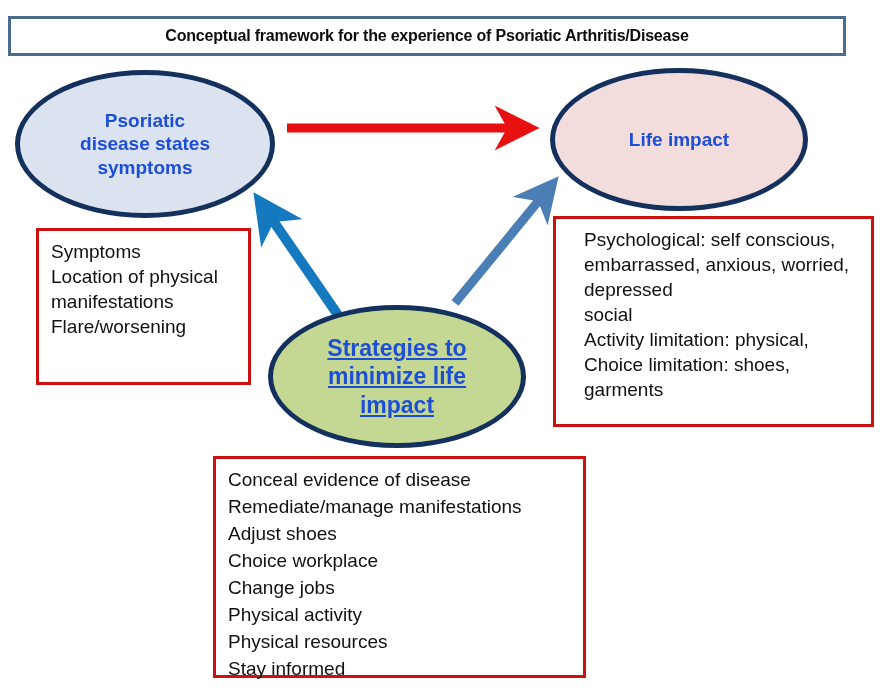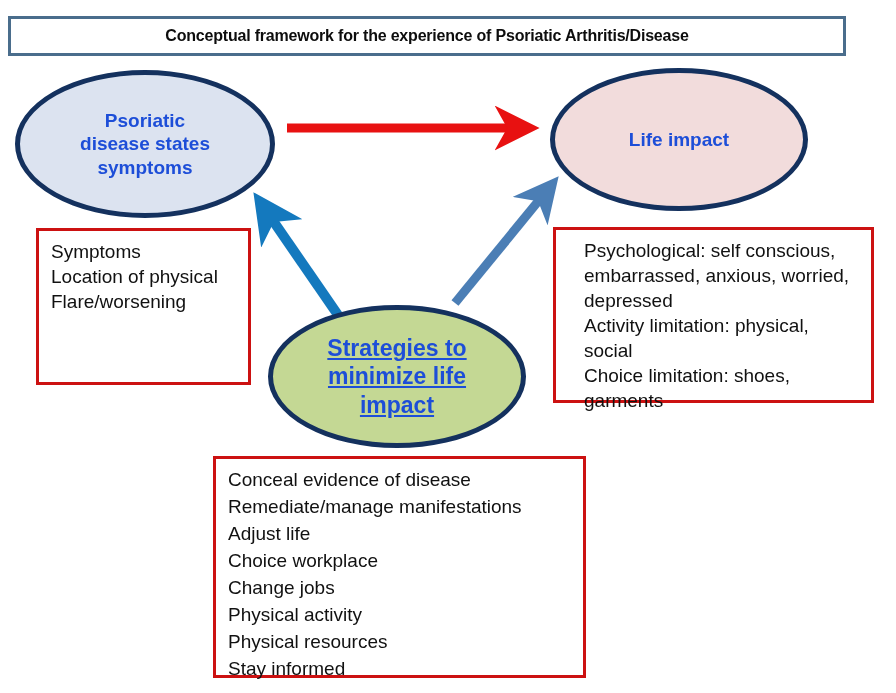--- a/index.html
+++ b/index.html
@@ -101,23 +101,23 @@
   }
 
   #box-disease {
     left: 36px;
     top: 228px;
     width: 215px;
     height: 157px;
   }
   #box-life {
     left: 553px;
-    top: 227px;
+    top: 216px;
     width: 321px;
-    height: 176px;
+    height: 211px;
     padding-left: 28px;
   }
   #box-strategies {
     left: 213px;
     top: 456px;
     width: 373px;
     height: 222px;
   }
   #box-strategies .detail-line {
     font-size: 19px;
@@ -182,37 +182,38 @@
     <div class="node-label">
         <div>Strategies to</div>
         <div>minimize life</div>
         <div>impact</div>
       </div>
   </div>
 
   <div class="detail-box" id="box-disease" style="border-color: rgb(204, 17, 17);">
       <div class="detail-line">Symptoms</div>
       <div class="detail-line">Location of physical</div>
+      <div class="detail-line">manifestations</div>
       <div class="detail-line">Flare/worsening</div>
     </div>
 
   <div class="detail-box" id="box-life" style="border-color: rgb(204, 17, 17);">
       <div class="detail-line">Psychological: self conscious,</div>
       <div class="detail-line">embarrassed, anxious, worried,</div>
       <div class="detail-line">depressed</div>
+      <div class="detail-line">social</div>
       <div class="detail-line">Activity limitation: physical,</div>
-      <div class="detail-line">social</div>
       <div class="detail-line">Choice limitation: shoes,</div>
       <div class="detail-line">garments</div>
     </div>
 
   <div class="detail-box" id="box-strategies" style="border-color: rgb(204, 17, 17); padding-left: 12px;">
       <div class="detail-line">Conceal evidence of disease</div>
       <div class="detail-line">Remediate/manage  manifestations</div>
-      <div class="detail-line">Adjust  life</div>
+      <div class="detail-line">Adjust  shoes</div>
       <div class="detail-line">Choice  workplace</div>
       <div class="detail-line">Change  jobs</div>
       <div class="detail-line">Physical activity</div>
       <div class="detail-line">Physical  resources</div>
       <div class="detail-line">Stay informed</div>
     </div>
 
 </div>
 
 </body></html>

